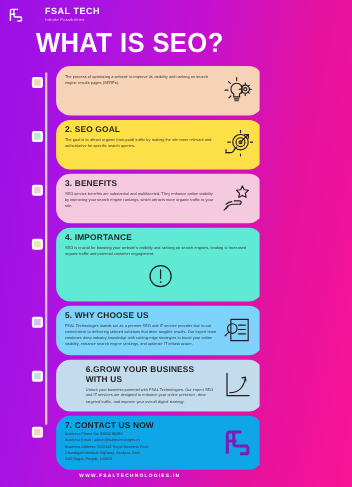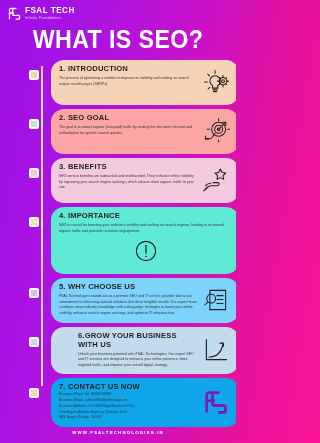--- a/index.html
+++ b/index.html
@@ -2,21 +2,21 @@
 <html><head>
 <meta charset="utf-8">
 <style>
   html,body{margin:0;padding:0;}
   body{
     width:236px;height:443px;overflow:hidden;
     font-family:"Liberation Sans",sans-serif;
     background:linear-gradient(100deg,#9b0fe6 0%,#a913e2 22%,#c511cf 48%,#e4129f 74%,#fa1396 100%);
     position:relative;
   }
-  .brand{position:absolute;left:7px;top:6px;display:flex;align-items:center;gap:3px;}
+  .brand{position:absolute;left:7px;top:6px;display:flex;align-items:center;gap:19px;}
   .logo-mark{width:15px;height:15px;flex:0 0 auto;}
   .brand-text{display:flex;flex-direction:column;line-height:1;}
   .brand-name{font-size:8.2px;font-weight:bold;color:#ffffff;letter-spacing:.45px;}
   .brand-tag{font-size:3.6px;color:#f2c7ef;letter-spacing:.25px;margin-top:1.6px;}
   .title{
     position:absolute;left:0;top:25px;width:236px;text-align:center;
     font-size:25px;font-weight:bold;color:#ffffff;letter-spacing:.4px;
     font-family:"Liberation Sans Narrow","Liberation Sans",sans-serif;
     transform:scaleX(.93);
   }
@@ -26,21 +26,21 @@
   .card{position:relative;border-radius:13px;padding:5px 6px 6px 8px;margin-bottom:4px;
     display:flex;align-items:flex-start;box-sizing:border-box;width:188px;margin-left:18px;}
   .marker{position:absolute;left:-22px;top:10px;width:10px;height:10px;border-radius:2px;
     border:2.2px solid #ffffff;box-sizing:border-box;}
   .card-body{flex:1 1 auto;padding-right:2px;min-width:0;}
   .card-head{font-size:7.6px;font-weight:bold;color:#231f20;letter-spacing:.15px;line-height:1.15;}
   .card-text{font-size:3.5px;color:#3a3336;line-height:1.55;margin-top:2.5px;letter-spacing:.05px;}
   .card-icon{flex:0 0 auto;width:34px;height:34px;display:flex;align-items:center;justify-content:center;align-self:center;}
   .card-icon svg{width:28px;height:28px;}
   .c1{background:#f6d2b7;}
-  .c2{background:#fca5a5;}
+  .c2{background:#fde047;}
   .c3{background:#f5c9de;justify-content:flex-end;}
   .c4{background:#5eead4;flex-direction:column;}
   .c5{background:#7dd3fc;}
   .c6{background:#c3dced;padding-left:27px;}
   .c7{background:#0ea5e9;}
   .m1{background:#f6d2b7;}
   .m2{background:#bfe4dc;}
   .m3{background:#f5c9de;}
   .m4{background:#ece5ab;}
   .m5{background:#dcbdea;}
@@ -70,21 +70,20 @@
 
 <div class="title">WHAT IS SEO?</div>
 
 <div class="timeline"></div>
 
 <div class="cards">
 
   <div class="card c1">
     <span class="marker m1"></span>
     <div class="card-body">
-      <div class="card-head">1. INTRODUCTION</div>
       <div class="card-text">The process of optimizing a website to improve its visibility and ranking on search engine results pages (SERPs).</div>
     </div>
     <div class="card-icon">
       <svg viewBox="0 0 32 32" fill="none" stroke="#231f20" stroke-width="1.2" stroke-linecap="round">
         <path d="M12 20a6 6 0 1 1 6 0v3h-6z"></path>
         <path d="M12.6 25h4.8M13.2 27h3.6"></path>
         <path d="M15 6V3M8.5 9L6.5 7M6 16H3M9 22l-2 2"></path>
         <circle cx="24" cy="15" r="4.2"></circle>
         <circle cx="24" cy="15" r="1.6"></circle>
         <path d="M24 8.6v2M24 19.4v2M17.6 15h2M28.4 15h2M19.9 10.9l1.4 1.4M26.7 17.7l1.4 1.4M28.1 10.9l-1.4 1.4M21.3 17.7l-1.4 1.4"></path>

